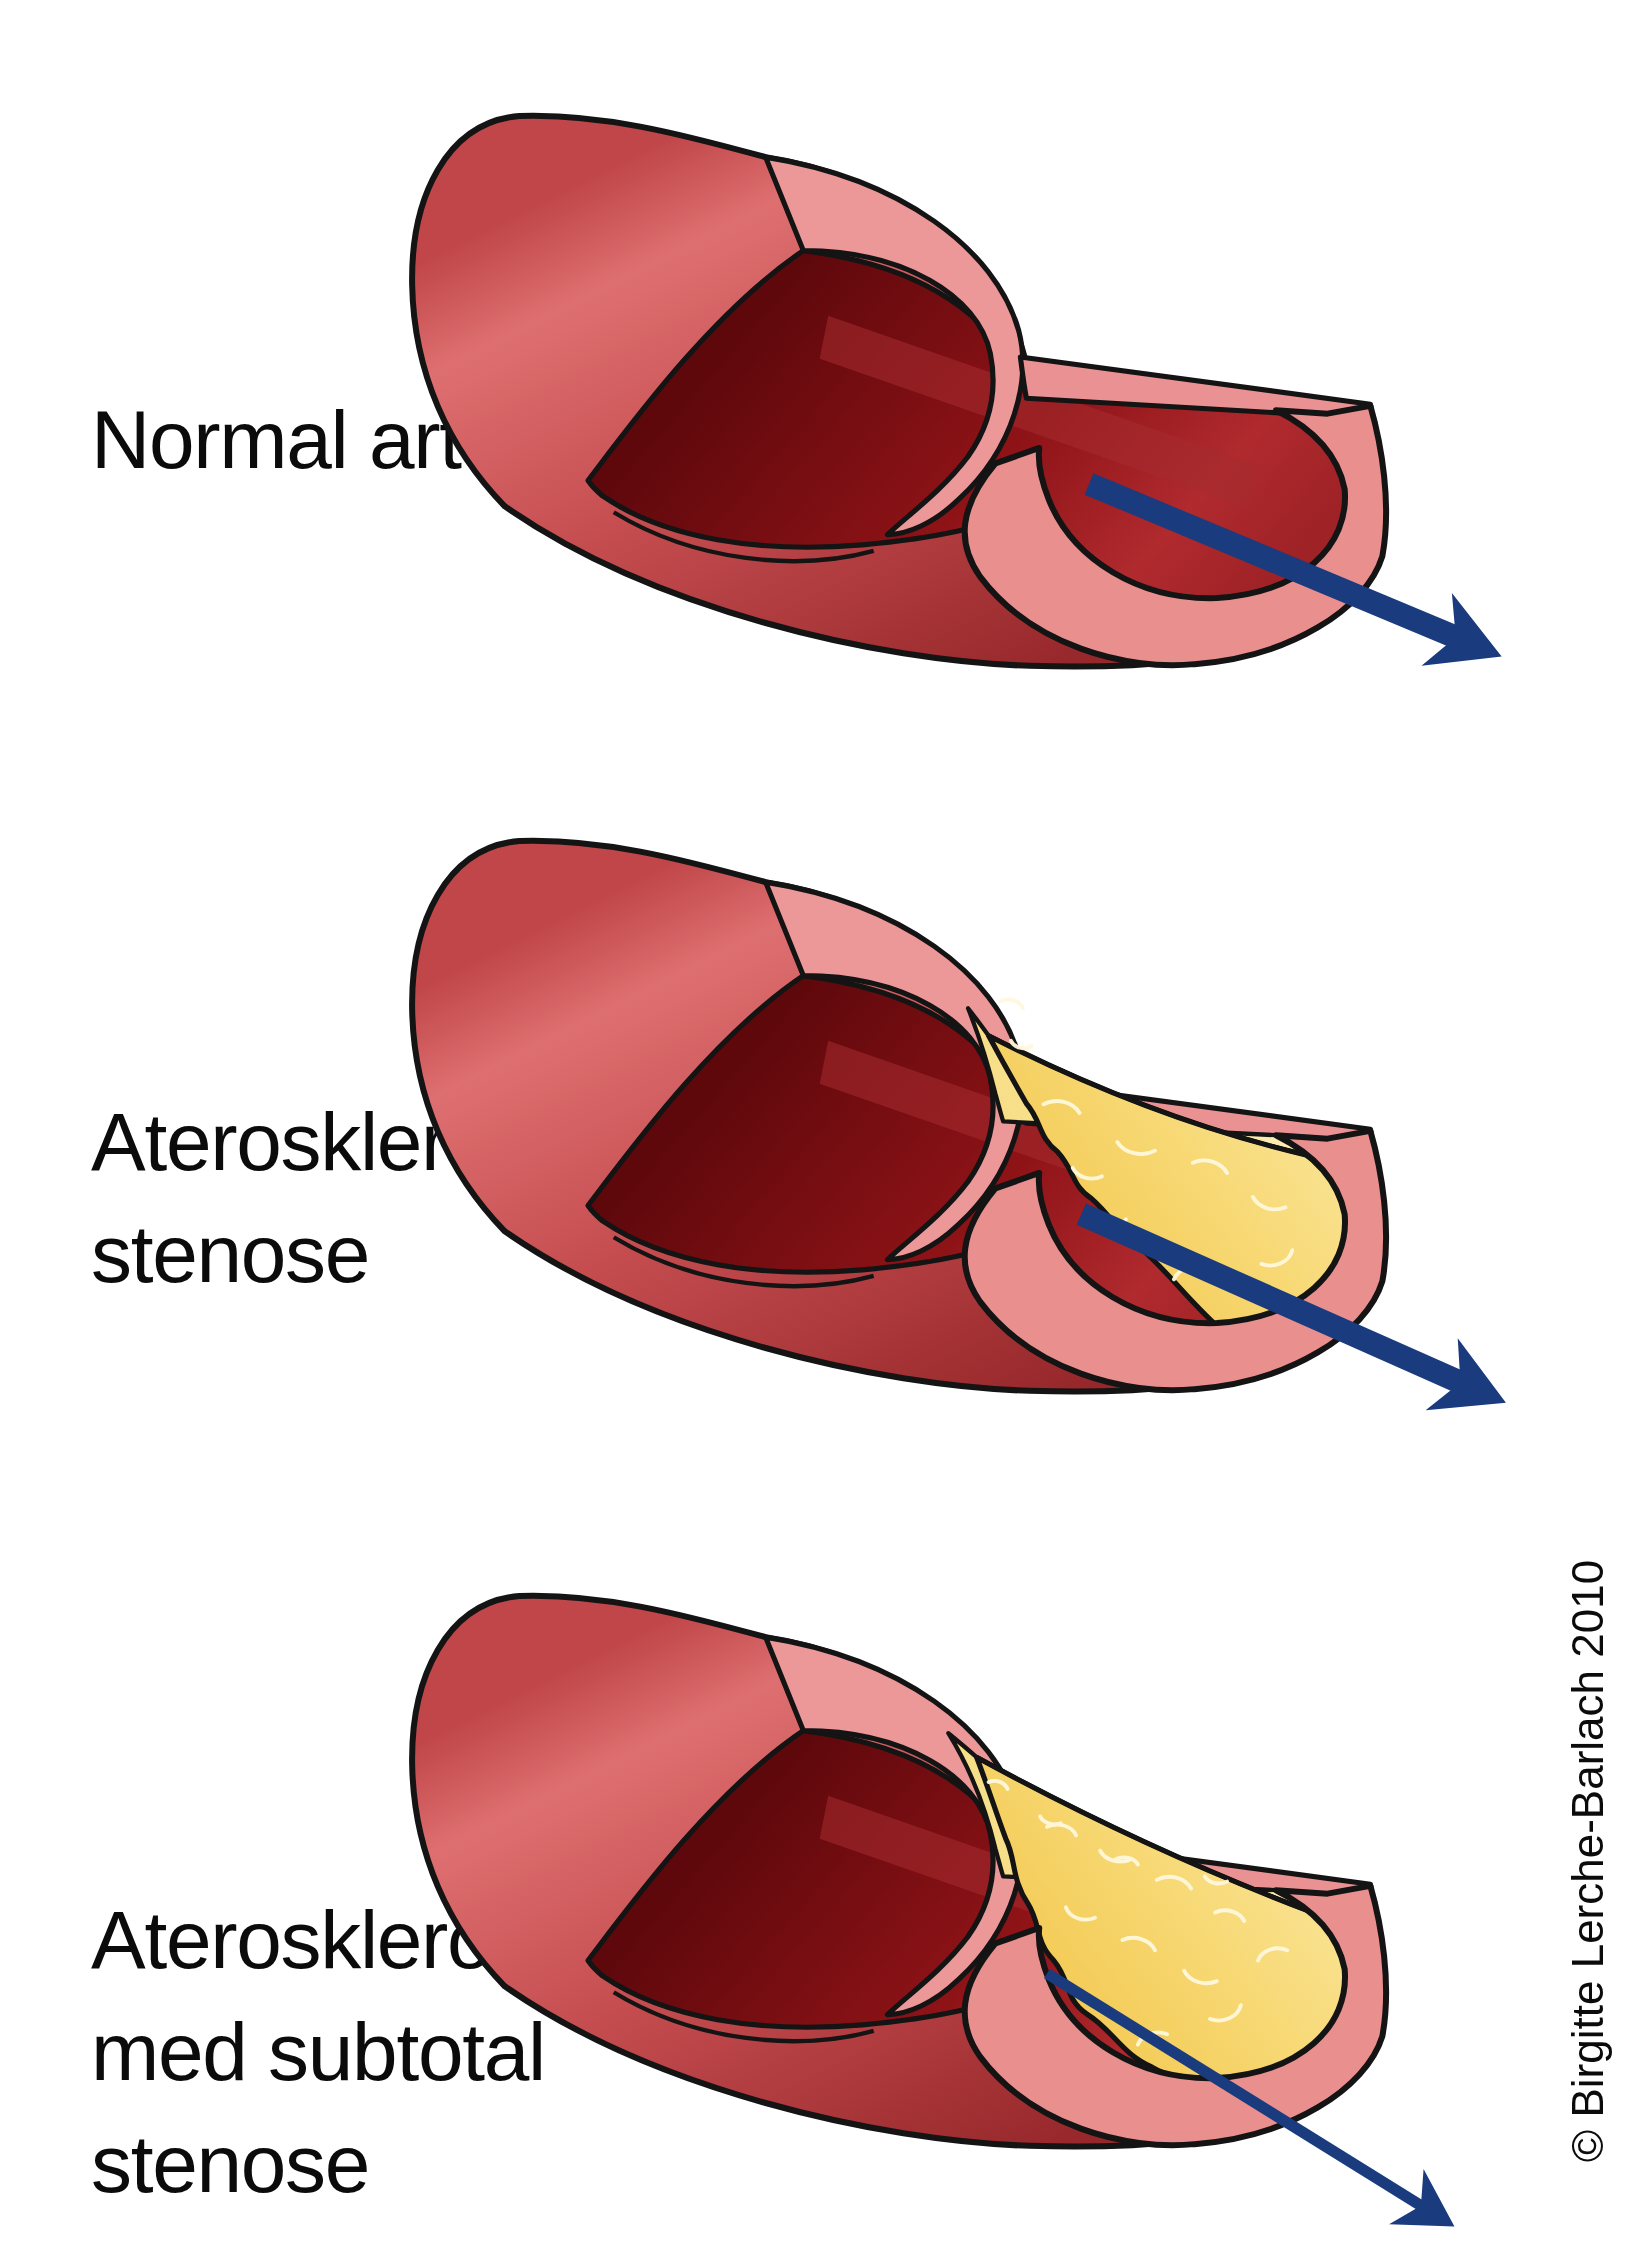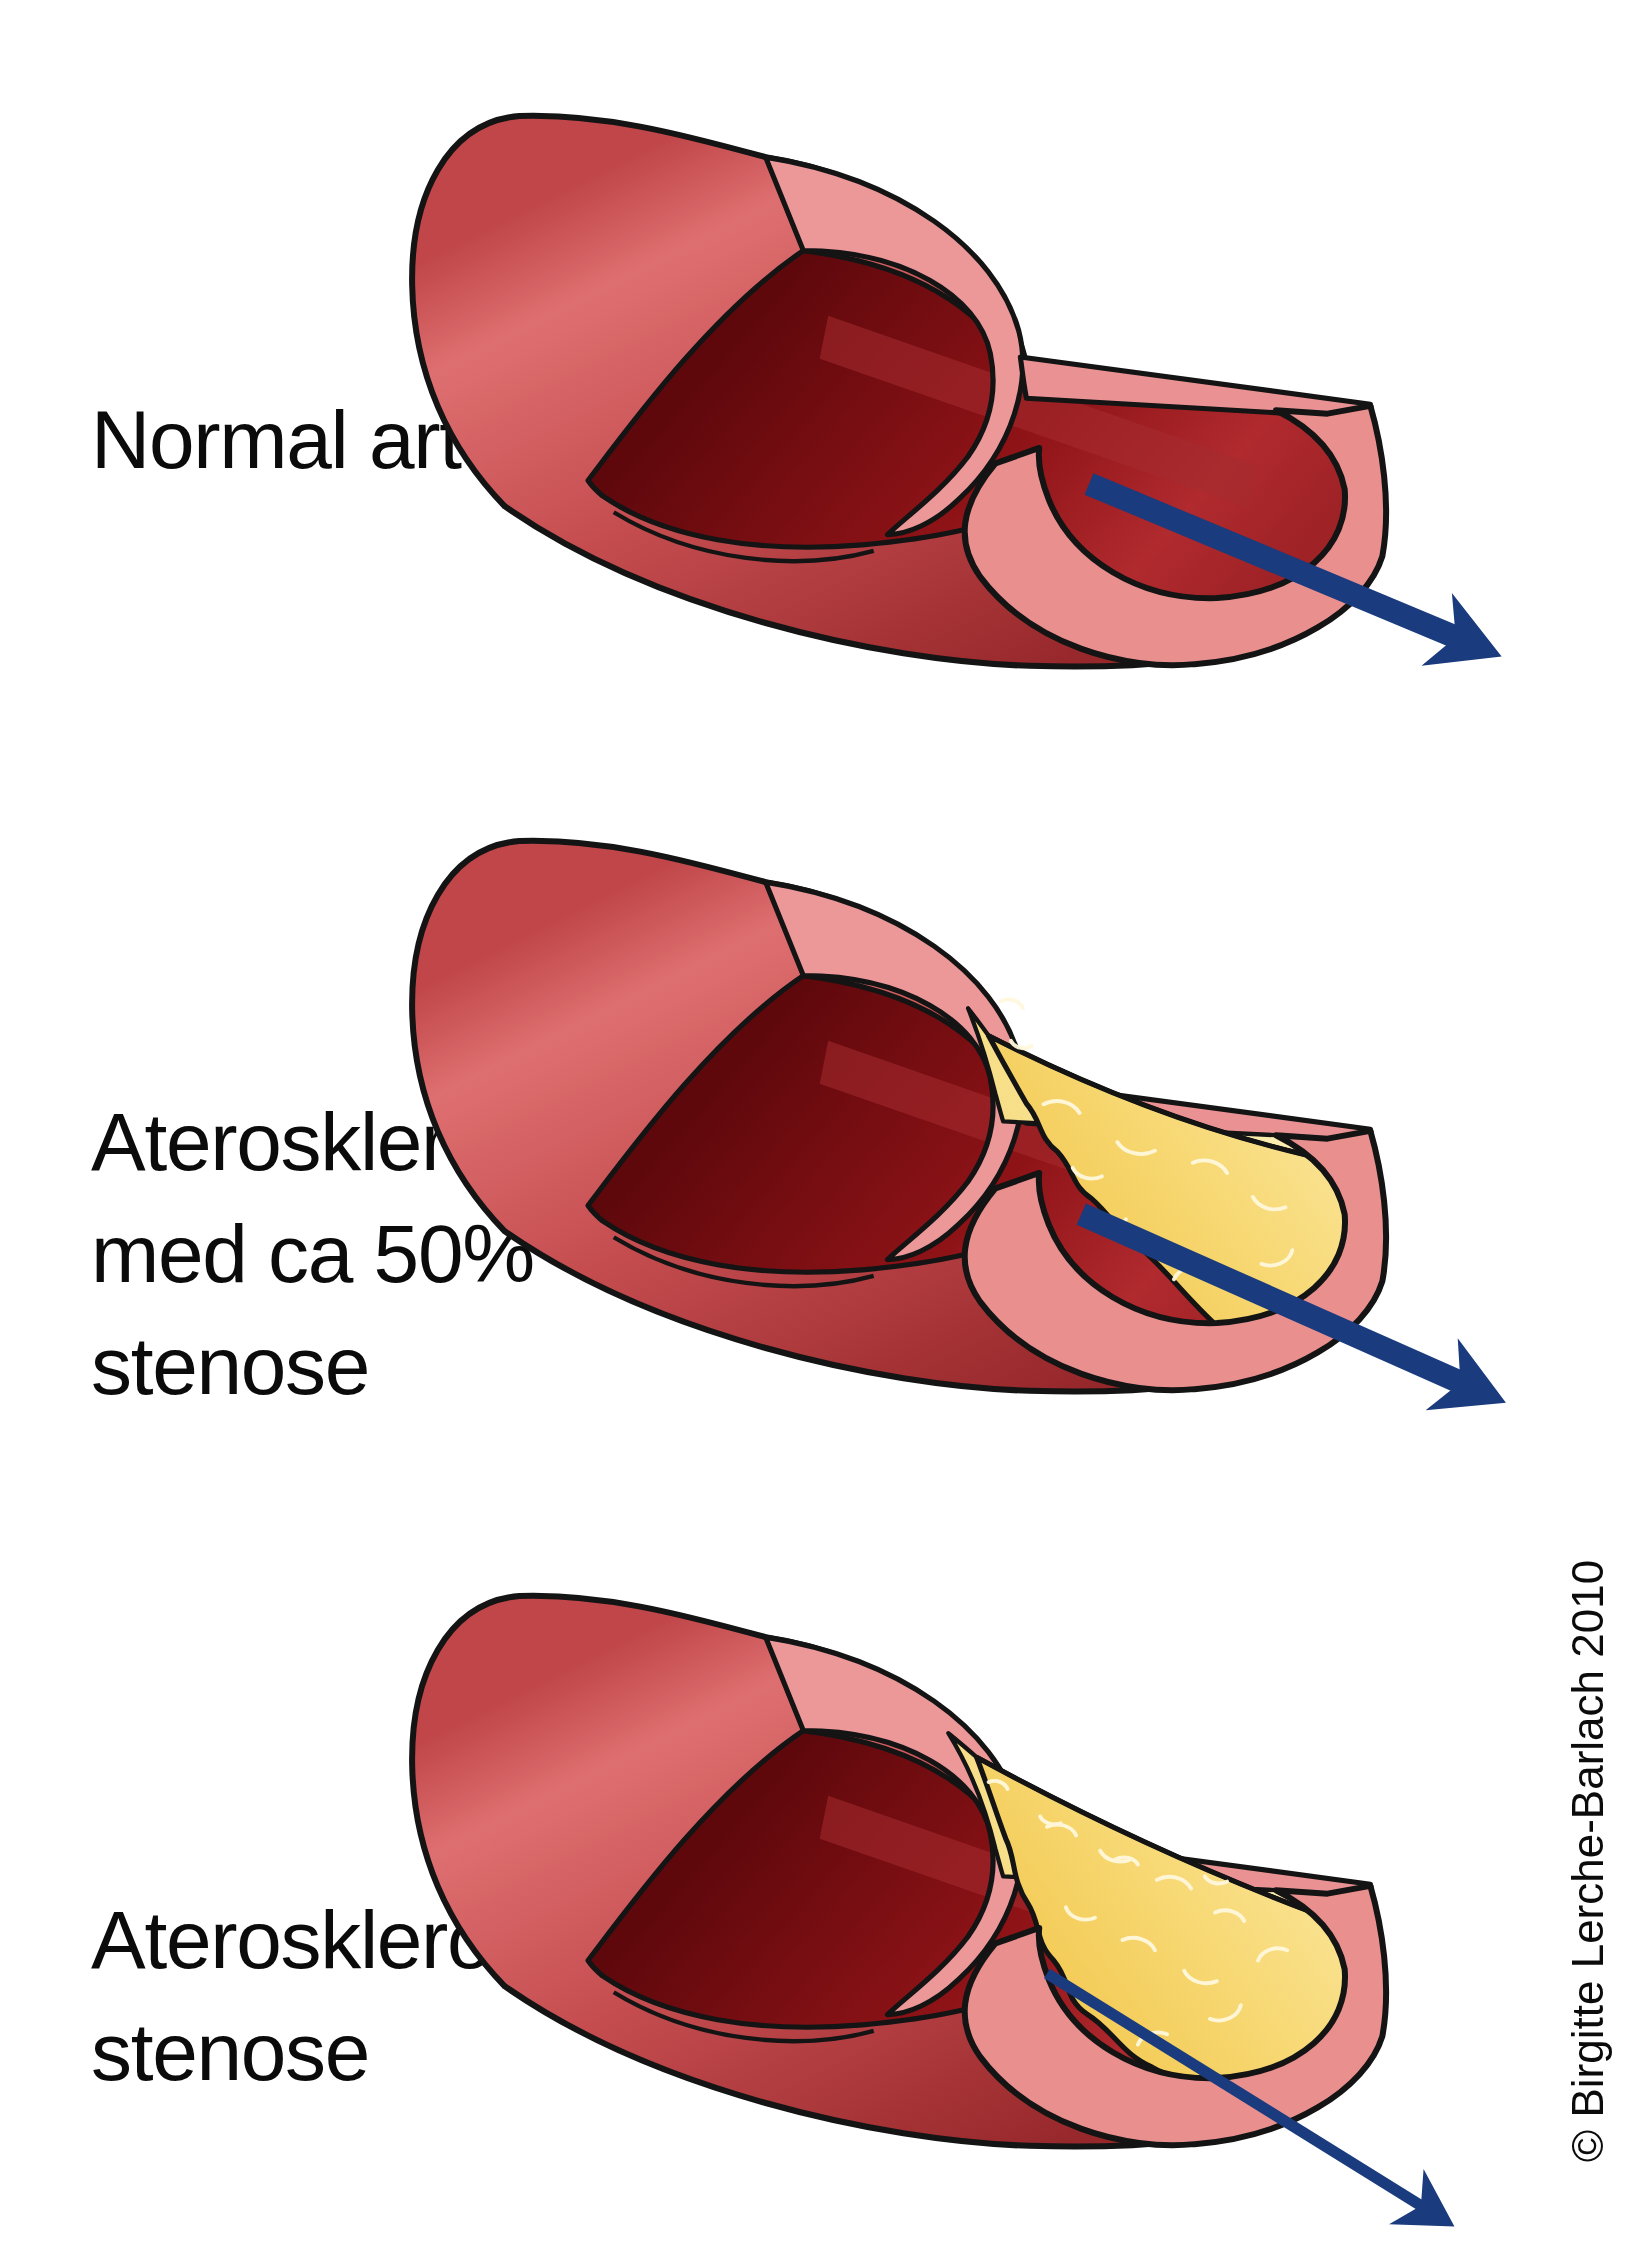--- a/index.html
+++ b/index.html
@@ -78,21 +78,20 @@
         <g>
     <line x1="809" y1="494" x2="1240" y2="674" stroke="#1A3B7D" stroke-width="27"></line>
     <path d="M 1290,695 L 1196.6,705.8 L 1236.5,672.6 L 1232.0,621.0 Z" fill="#1A3B7D"></path>
   </g>
       </svg>
   </section>
 
   <section>
     <div class="panel-label" id="label-1" style="top: 1086px;">
         <span>Aterosklerose</span>
-        <span>med ca 50%</span>
         <span>stenose</span>
       </div>
     <svg class="artery-svg" id="artery-1" viewBox="0 0 1400 840" style="top: 785px;">
         <defs>
     <linearGradient id="bg-1" gradientUnits="userSpaceOnUse" x1="420" y1="40" x2="760" y2="720">
       <stop offset="0" stop-color="#C04649"></stop>
       <stop offset="0.16" stop-color="#DE6F70"></stop>
       <stop offset="0.5" stop-color="#C54D50"></stop>
       <stop offset="1" stop-color="#96272A"></stop>
     </linearGradient>
@@ -137,20 +136,21 @@
         <g>
     <line x1="800" y1="500" x2="1244" y2="697" stroke="#1A3B7D" stroke-width="27"></line>
     <path d="M 1295,720 L 1201.4,728.7 L 1242.0,696.4 L 1238.8,644.7 Z" fill="#1A3B7D"></path>
   </g>
       </svg>
   </section>
 
   <section>
     <div class="panel-label" id="label-2" style="top: 1884px;">
         <span>Aterosklerose</span>
+        <span>med subtotal</span>
         <span>stenose</span>
       </div>
     <svg class="artery-svg" id="artery-2" viewBox="0 0 1400 840" style="top: 1540px;">
         <defs>
     <linearGradient id="bg-2" gradientUnits="userSpaceOnUse" x1="420" y1="40" x2="760" y2="720">
       <stop offset="0" stop-color="#C04649"></stop>
       <stop offset="0.16" stop-color="#DE6F70"></stop>
       <stop offset="0.5" stop-color="#C54D50"></stop>
       <stop offset="1" stop-color="#96272A"></stop>
     </linearGradient>

